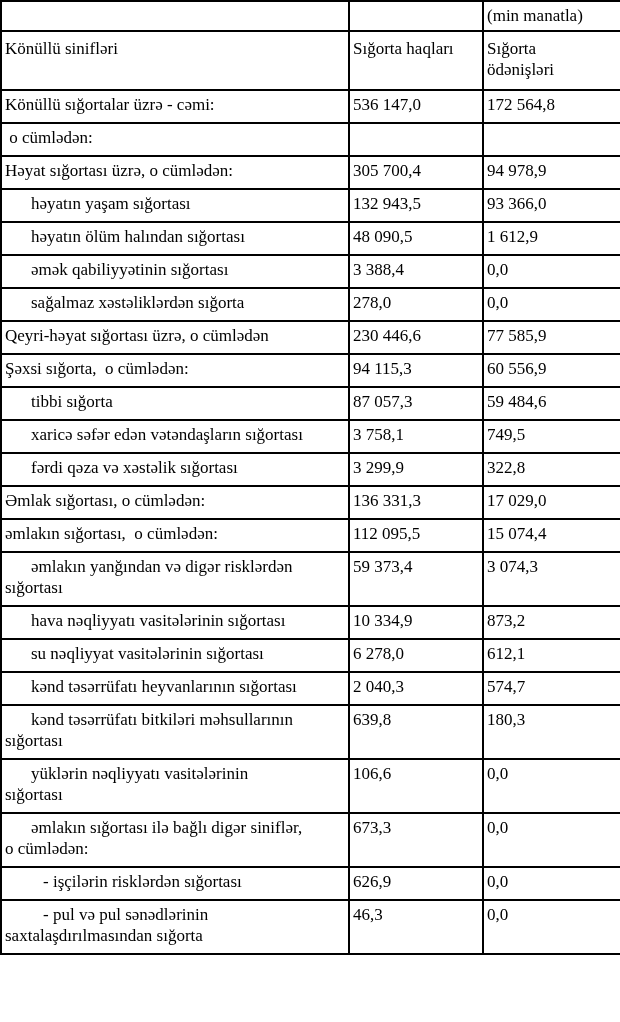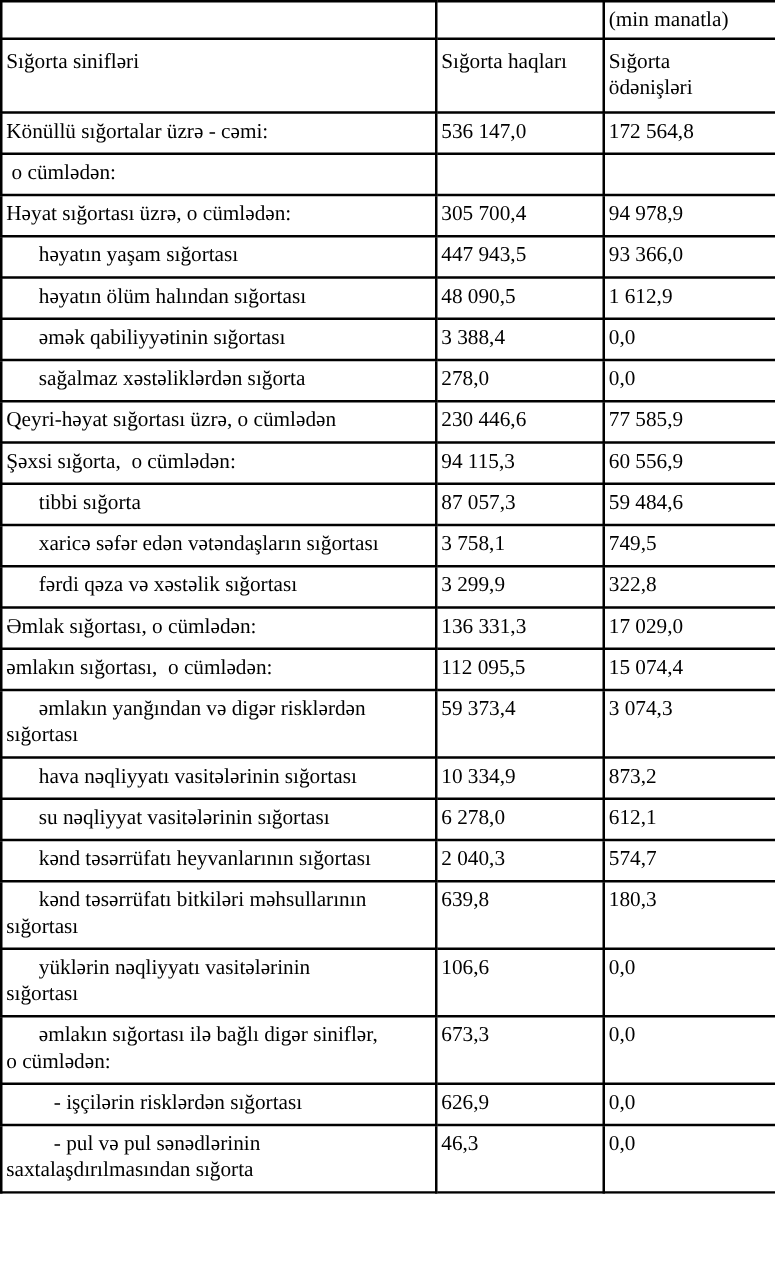--- a/index.html
+++ b/index.html
@@ -59,21 +59,21 @@
       <col class="c2">
       <col class="c3">
     </colgroup>
     <thead>
       <tr class="unit-row">
         <td></td>
         <td></td>
         <td>(min manatla)</td>
       </tr>
       <tr class="header-row">
-        <th>Sığorta sinifləri</th>
+        <th>Könüllü sinifləri</th>
         <th>Sığorta haqları</th>
         <th>Sığorta
 ödənişləri</th>
       </tr>
     </thead>
     <tbody id="table-body">
         <tr>
           <td class="label lvl0">Könüllü sığortalar üzrə - cəmi:</td>
           <td class="num">536 147,0</td>
           <td class="num">172 564,8</td>
@@ -83,21 +83,21 @@
           <td class="num"></td>
           <td class="num"></td>
         </tr>
         <tr>
           <td class="label lvl0">Həyat sığortası üzrə, o cümlədən:</td>
           <td class="num">305 700,4</td>
           <td class="num">94 978,9</td>
         </tr>
         <tr>
           <td class="label lvl1">həyatın yaşam sığortası</td>
-          <td class="num">447 943,5</td>
+          <td class="num">132 943,5</td>
           <td class="num">93 366,0</td>
         </tr>
         <tr>
           <td class="label lvl1">həyatın ölüm halından sığortası</td>
           <td class="num">48 090,5</td>
           <td class="num">1 612,9</td>
         </tr>
         <tr>
           <td class="label lvl1">əmək qabiliyyətinin sığortası</td>
           <td class="num">3 388,4</td>

